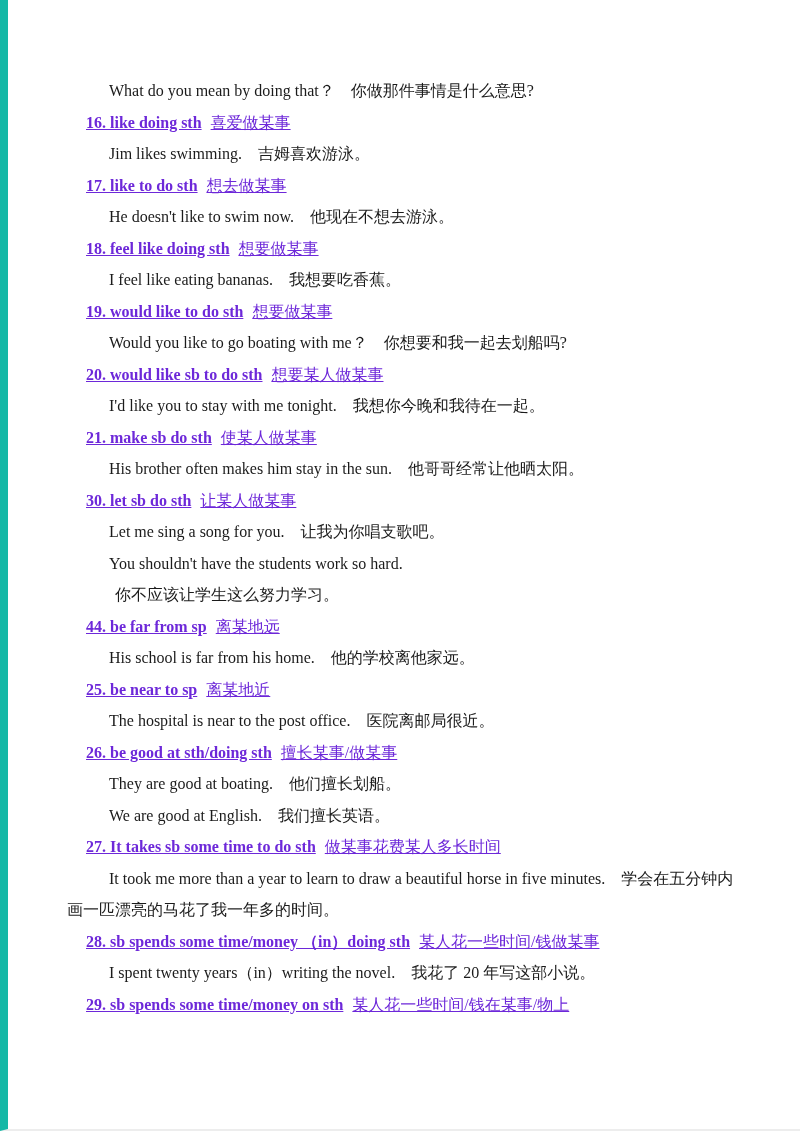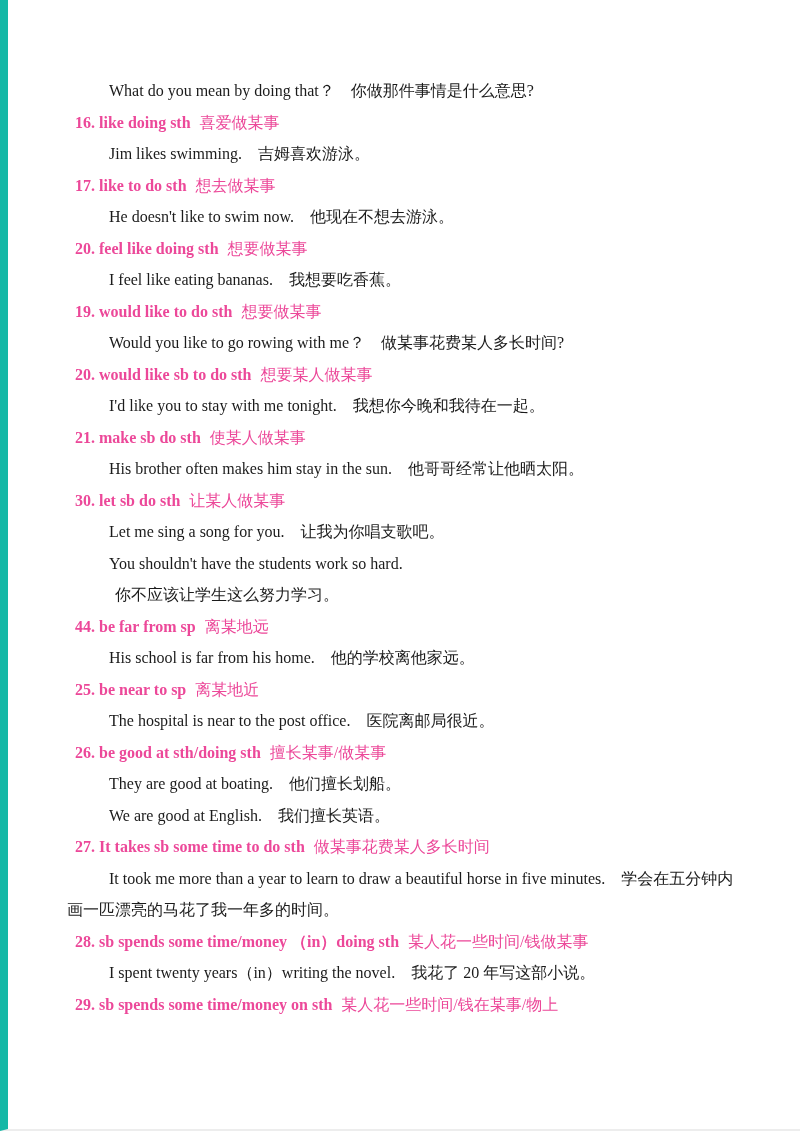--- a/index.html
+++ b/index.html
@@ -27,23 +27,24 @@
     background: #ffffff;
   }
   .page p {
     margin: 0;
     font-size: 16px;
     line-height: 31.5px;
     color: #1b1b1b;
     text-align: left;
   }
   p.h {
-    color: #ec4899;
+    color: #6d28d9;
     font-weight: bold;
-    margin-left: 8px;
+    margin-left: 19px;
+    text-decoration: underline;
   }
   p.h .zh {
     font-weight: normal;
     margin-left: 9px;
   }
   p.ex {
     text-indent: 42px;
   }
   p.ex2 {
     text-indent: 48px;
@@ -55,25 +56,25 @@
 <div class="page">
 
   <p class="ex">What do you mean by doing that？　你做那件事情是什么意思?</p>
 
   <p class="h"><span class="en">16. like doing sth</span><span class="zh">喜爱做某事</span></p>
   <p class="ex">Jim likes swimming.　吉姆喜欢游泳。</p>
 
   <p class="h"><span class="en">17. like to do sth</span><span class="zh">想去做某事</span></p>
   <p class="ex">He doesn't like to swim now.　他现在不想去游泳。</p>
 
-  <p class="h"><span class="en">20. feel like doing sth</span><span class="zh">想要做某事</span></p>
+  <p class="h"><span class="en">18. feel like doing sth</span><span class="zh">想要做某事</span></p>
   <p class="ex">I feel like eating bananas.　我想要吃香蕉。</p>
 
   <p class="h"><span class="en">19. would like to do sth</span><span class="zh">想要做某事</span></p>
-  <p class="ex">Would you like to go rowing with me？　做某事花费某人多长时间?</p>
+  <p class="ex">Would you like to go boating with me？　你想要和我一起去划船吗?</p>
 
   <p class="h"><span class="en">20. would like sb to do sth</span><span class="zh">想要某人做某事</span></p>
   <p class="ex">I'd like you to stay with me tonight.　我想你今晚和我待在一起。</p>
 
   <p class="h"><span class="en">21. make sb do sth</span><span class="zh">使某人做某事</span></p>
   <p class="ex">His brother often makes him stay in the sun.　他哥哥经常让他晒太阳。</p>
 
   <p class="h"><span class="en">30. let sb do sth</span><span class="zh">让某人做某事</span></p>
   <p class="ex">Let me sing a song for you.　让我为你唱支歌吧。</p>
 

